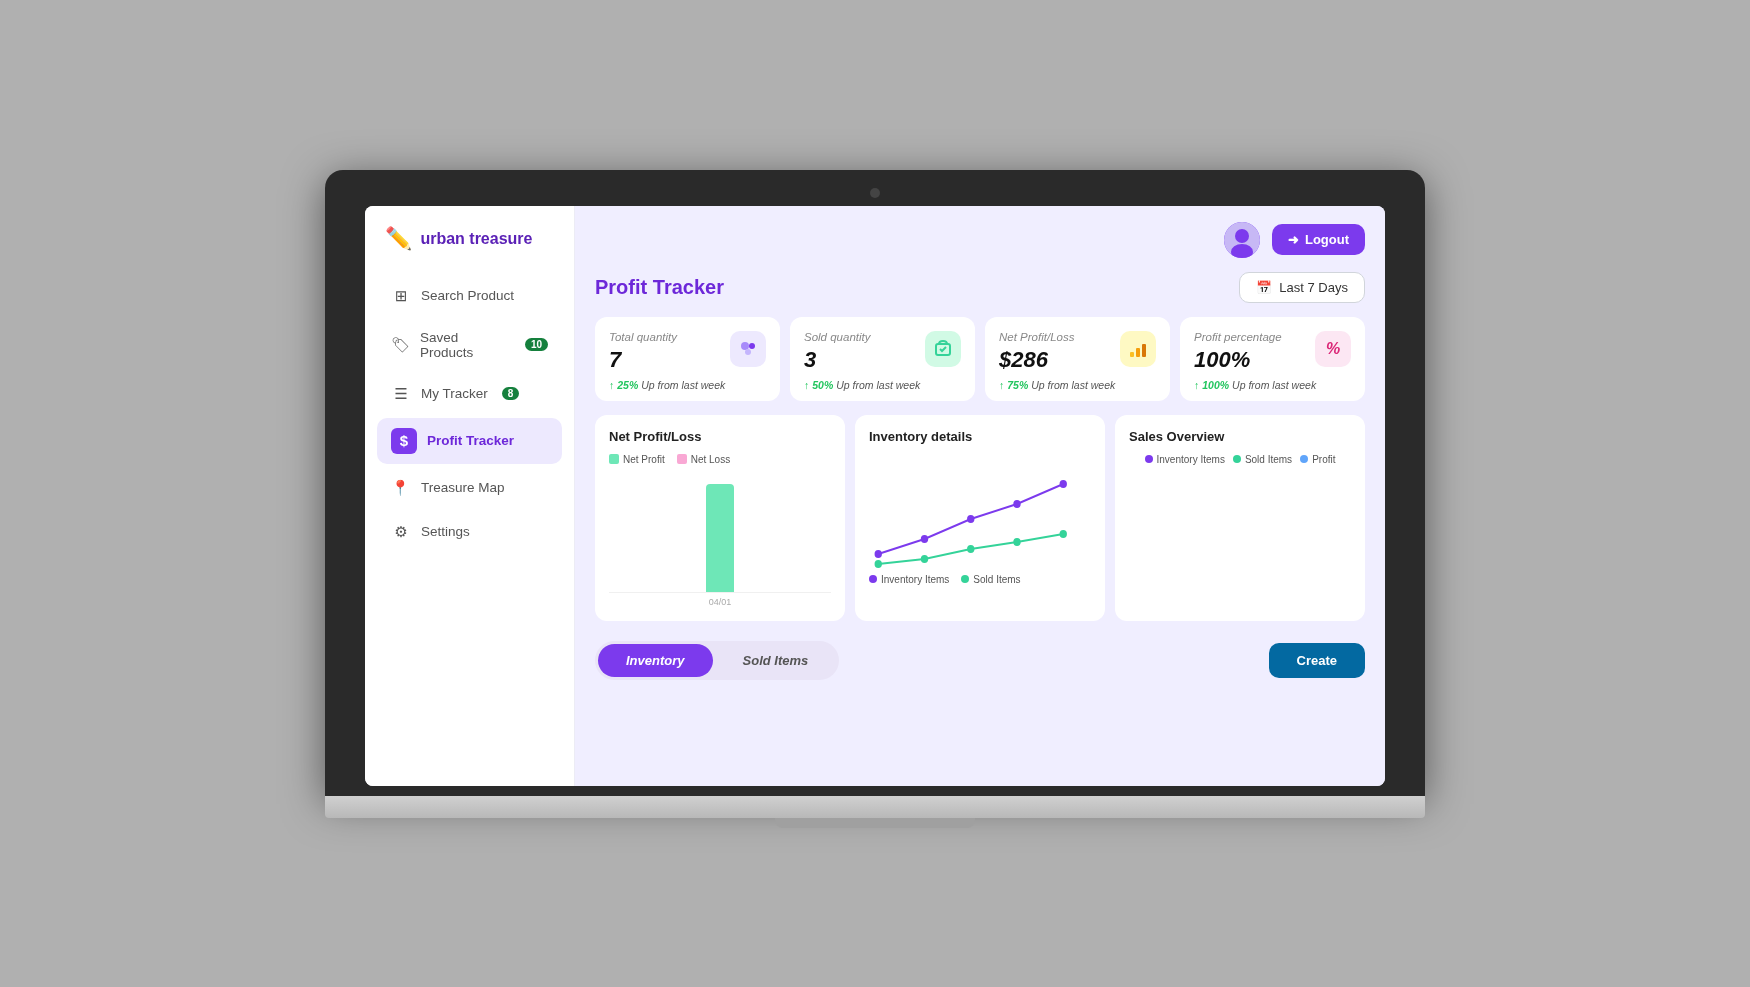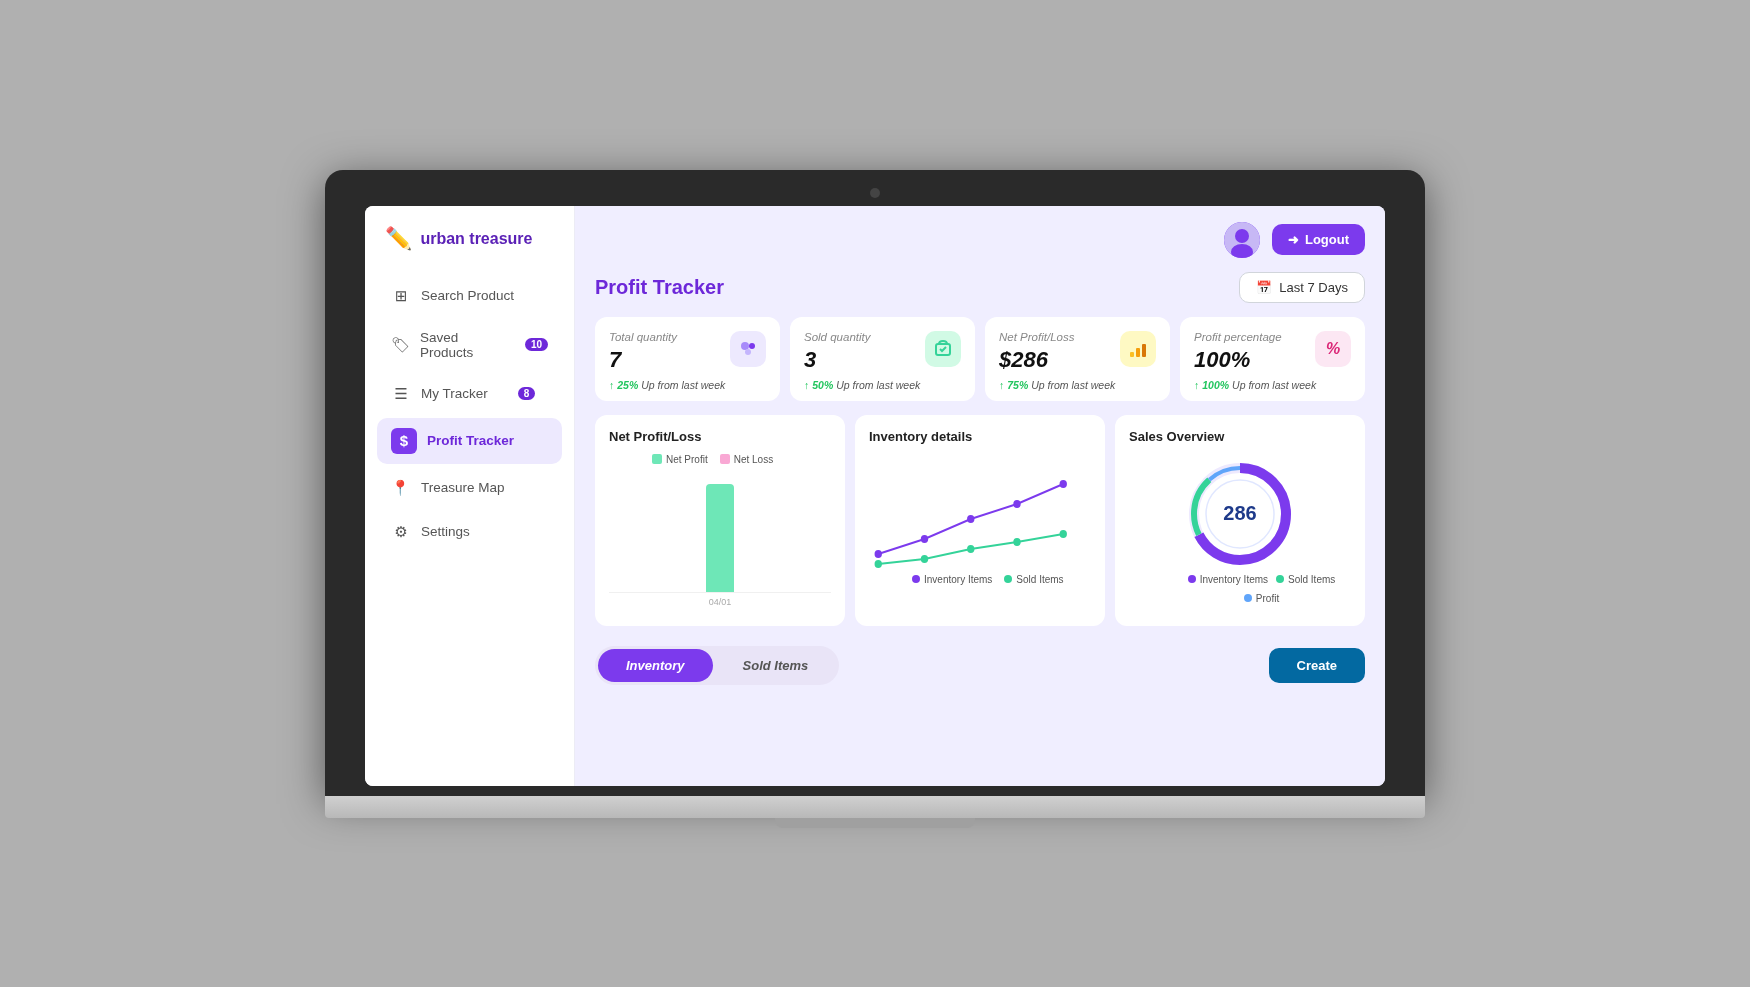--- a/index.html
+++ b/index.html
@@ -130,26 +130,26 @@
 
     .nav-item.active .nav-icon {
       background: #7c3aed;
       color: #fff;
       border-radius: 6px;
       width: 26px;
       height: 26px;
     }
 
     .badge {
-      background: #6d28d9;
+      background: #15803d;
       color: #fff;
       border-radius: 10px;
       font-size: 10px;
       padding: 1px 6px;
-      margin-left: 20px;
+      margin-left: 4px;
       font-weight: 700;
     }
 
     
     .main-content {
       flex: 1;
       overflow-y: auto;
       padding: 16px 20px 20px 20px;
       background: #f0eeff;
     }
@@ -294,21 +294,20 @@
       margin-bottom: 10px;
     }
 
     .chart-legend {
       display: flex;
       gap: 12px;
       margin-bottom: 8px;
       font-size: 10px;
       color: #555;
       flex-wrap: wrap;
-      margin-left: 43px;
     }
 
     .legend-item {
       display: flex;
       align-items: center;
       gap: 4px;
     }
 
     .legend-dot {
       width: 10px;
@@ -624,35 +623,20 @@
                   </div>
                   <div class="legend-item">
                     <div class="legend-circle" style="background:#34d399;"></div>
                     <span>Sold Items</span>
                   </div>
                 </div>
               </div>
 
               <div class="chart-card">
                 <div class="chart-title">Sales Overview</div>
-                <div class="donut-area">
-                  <svg width="110" height="110" viewBox="0 0 110 110">
-
-                    <circle cx="55" cy="55" r="46" fill="none" stroke="#ede9fe" stroke-width="10"></circle>
-
-                    <circle cx="55" cy="55" r="46" fill="none" stroke="#7c3aed" stroke-width="10" stroke-dasharray="195 94" stroke-dashoffset="0" transform="rotate(-90 55 55)"></circle>
-
-                    <circle cx="55" cy="55" r="46" fill="none" stroke="#34d399" stroke-width="6" stroke-dasharray="60 229" stroke-dashoffset="-195" transform="rotate(-90 55 55)"></circle>
-
-                    <circle cx="55" cy="55" r="46" fill="none" stroke="#60a5fa" stroke-width="4" stroke-dasharray="34 255" stroke-dashoffset="-255" transform="rotate(-90 55 55)"></circle>
-
-                    <circle cx="55" cy="55" r="34" fill="#fff" stroke="#e0e7ff" stroke-width="1.5"></circle>
-                  </svg>
-                  <div class="donut-center">286</div>
-                </div>
                 <div class="chart-legend" style="justify-content:center;gap:8px;">
                   <div class="legend-item">
                     <div class="legend-circle" style="background:#7c3aed;"></div>
                     <span>Inventory Items</span>
                   </div>
                   <div class="legend-item">
                     <div class="legend-circle" style="background:#34d399;"></div>
                     <span>Sold Items</span>
                   </div>
                   <div class="legend-item">

